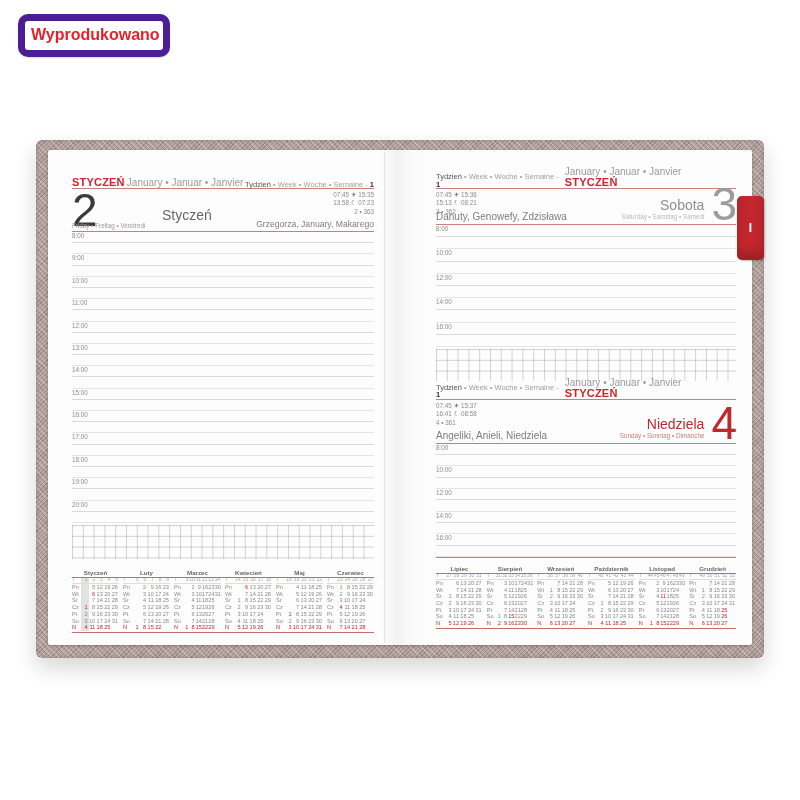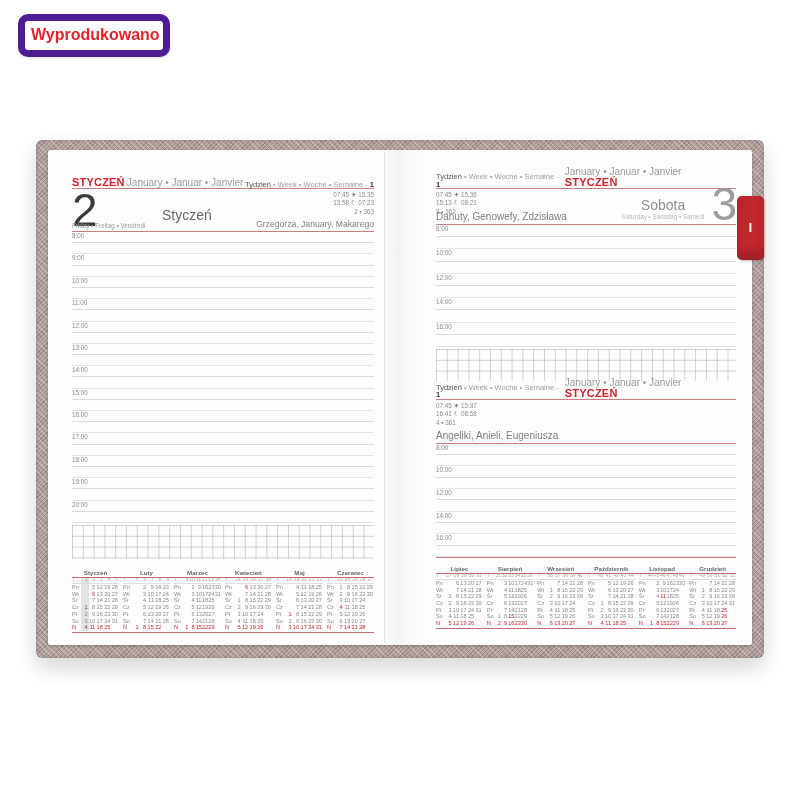--- a/index.html
+++ b/index.html
@@ -47,21 +47,21 @@
   .names-right{position:absolute;right:0;bottom:2px;font-size:8.6px;color:#7d7d7d;}
   .icon{color:#555;font-size:6.5px;}
 
   
   .info-block{position:relative;border-bottom:1px solid #cd7d7d;}
   .info-sat{height:36px;}
   .info-sun{height:44px;}
   .sm-left{position:absolute;left:0;top:2px;font-size:6.3px;color:#8c8c8c;line-height:1.28;text-align:left;}
   .names-left{position:absolute;left:0;bottom:2px;font-size:10px;color:#7d7d7d;}
   .wk-end{position:absolute;right:0;bottom:1px;display:flex;align-items:flex-end;gap:7px;}
-  .dn-wrap{text-align:center;padding-bottom:2px;}
+  .dn-wrap{text-align:right;padding-bottom:2px;}
   .dn-name{font-size:14px;line-height:1.1;color:#8f8f8f;}
   .dn-intl{font-size:6.3px;color:#b9b9b9;line-height:1.2;}
   .sun-col .dn-name{color:#c2272d;}
   .sun-col .dn-intl{color:#cd7d7d;}
 
   
   .hours{width:100%;}
   .hrow{position:relative;border-bottom:1px solid #dadada;}
   .hrow:nth-child(even){border-bottom-color:#e5e5e5;}
   .hours-left .hrow{height:11.2px;}
@@ -669,21 +669,28 @@
             <span class="month-pl">STYCZEŃ</span>
           </div>
         </div>
 
         <div class="info-block info-sun">
           <div class="sm-left">
             <div><span>07:45</span> <span class="icon">☀</span> <span>15:37</span></div>
             <div><span>16:41</span> <span class="icon">☾</span> <span>08:58</span></div>
             <div>4 • 361</div>
           </div>
-          <div class="names-left">Angeliki, Anieli, Eugeniusza</div>
+          <div class="names-left">Angeliki, Anieli, Niedziela</div>
+          <div class="wk-end sun-col">
+            <div class="dn-wrap">
+              <div class="dn-name">Niedziela</div>
+              <div class="dn-intl">Sunday • Sonntag • Dimanche</div>
+            </div>
+            <span class="big-num red">4</span>
+          </div>
         </div>
 
         <div class="hours hours-sun">
             <div class="hrow">
               <span class="hlabel">8:00</span>
             </div>
             <div class="hrow"></div>
             <div class="hrow">
               <span class="hlabel">10:00</span>
             </div>

